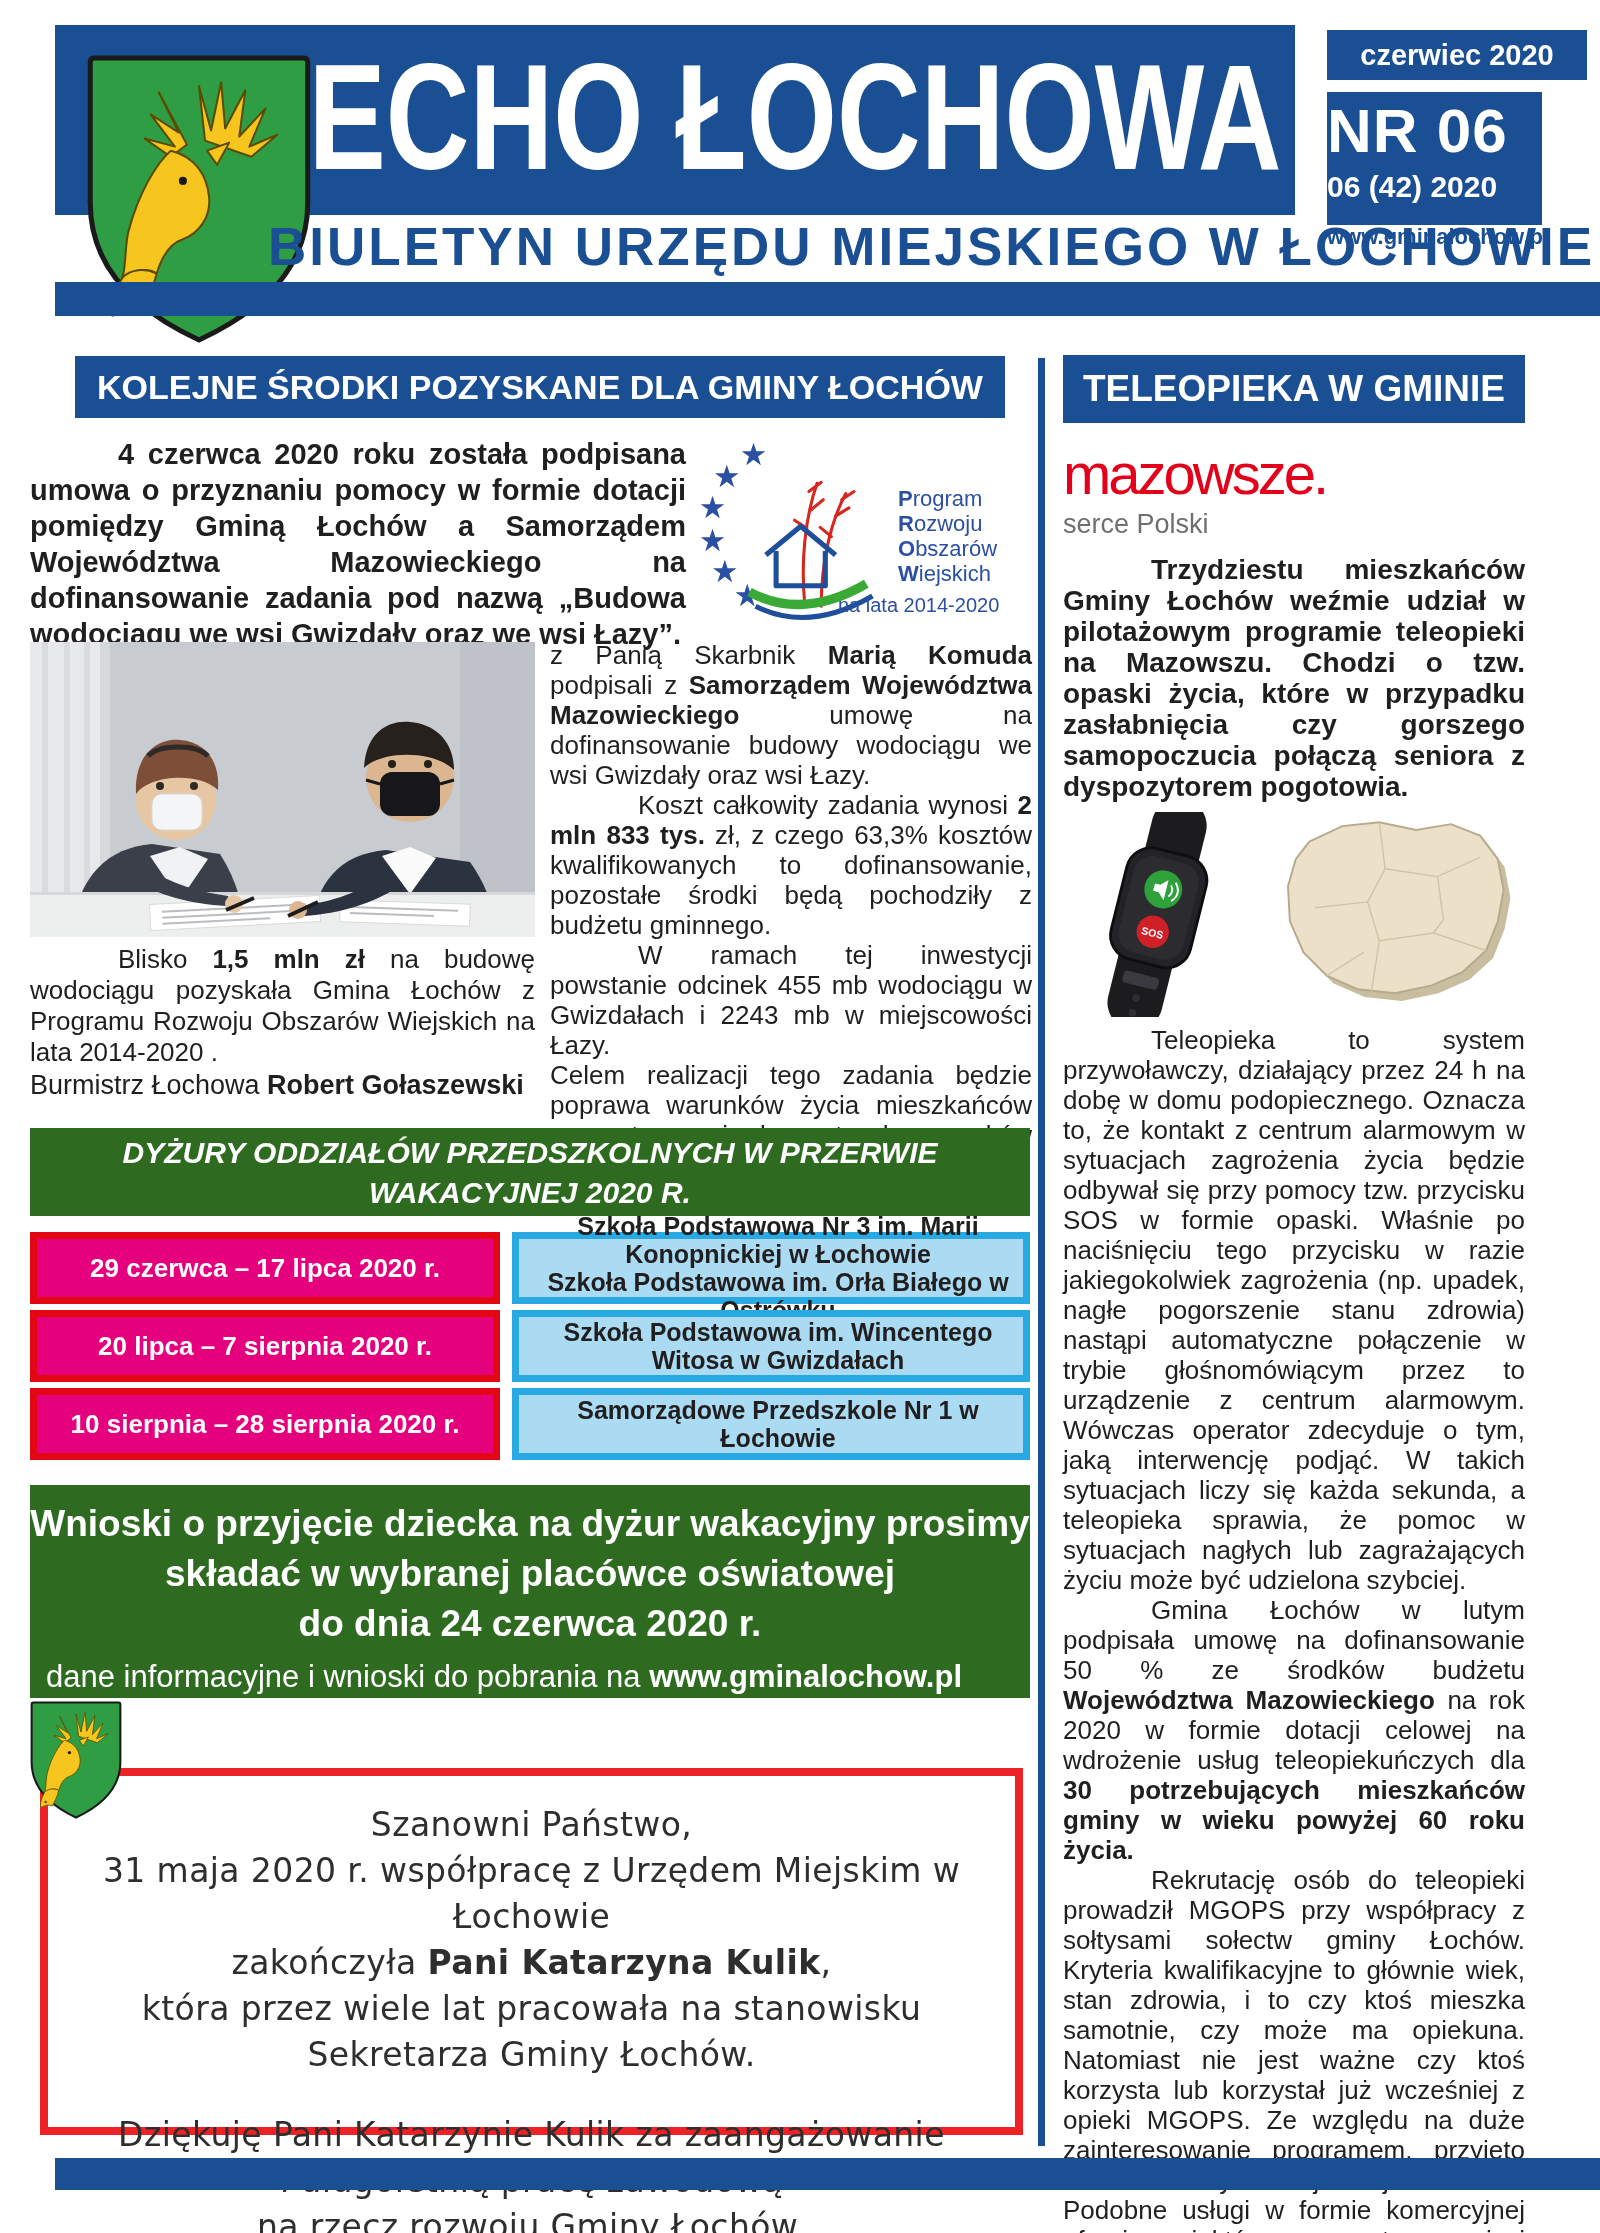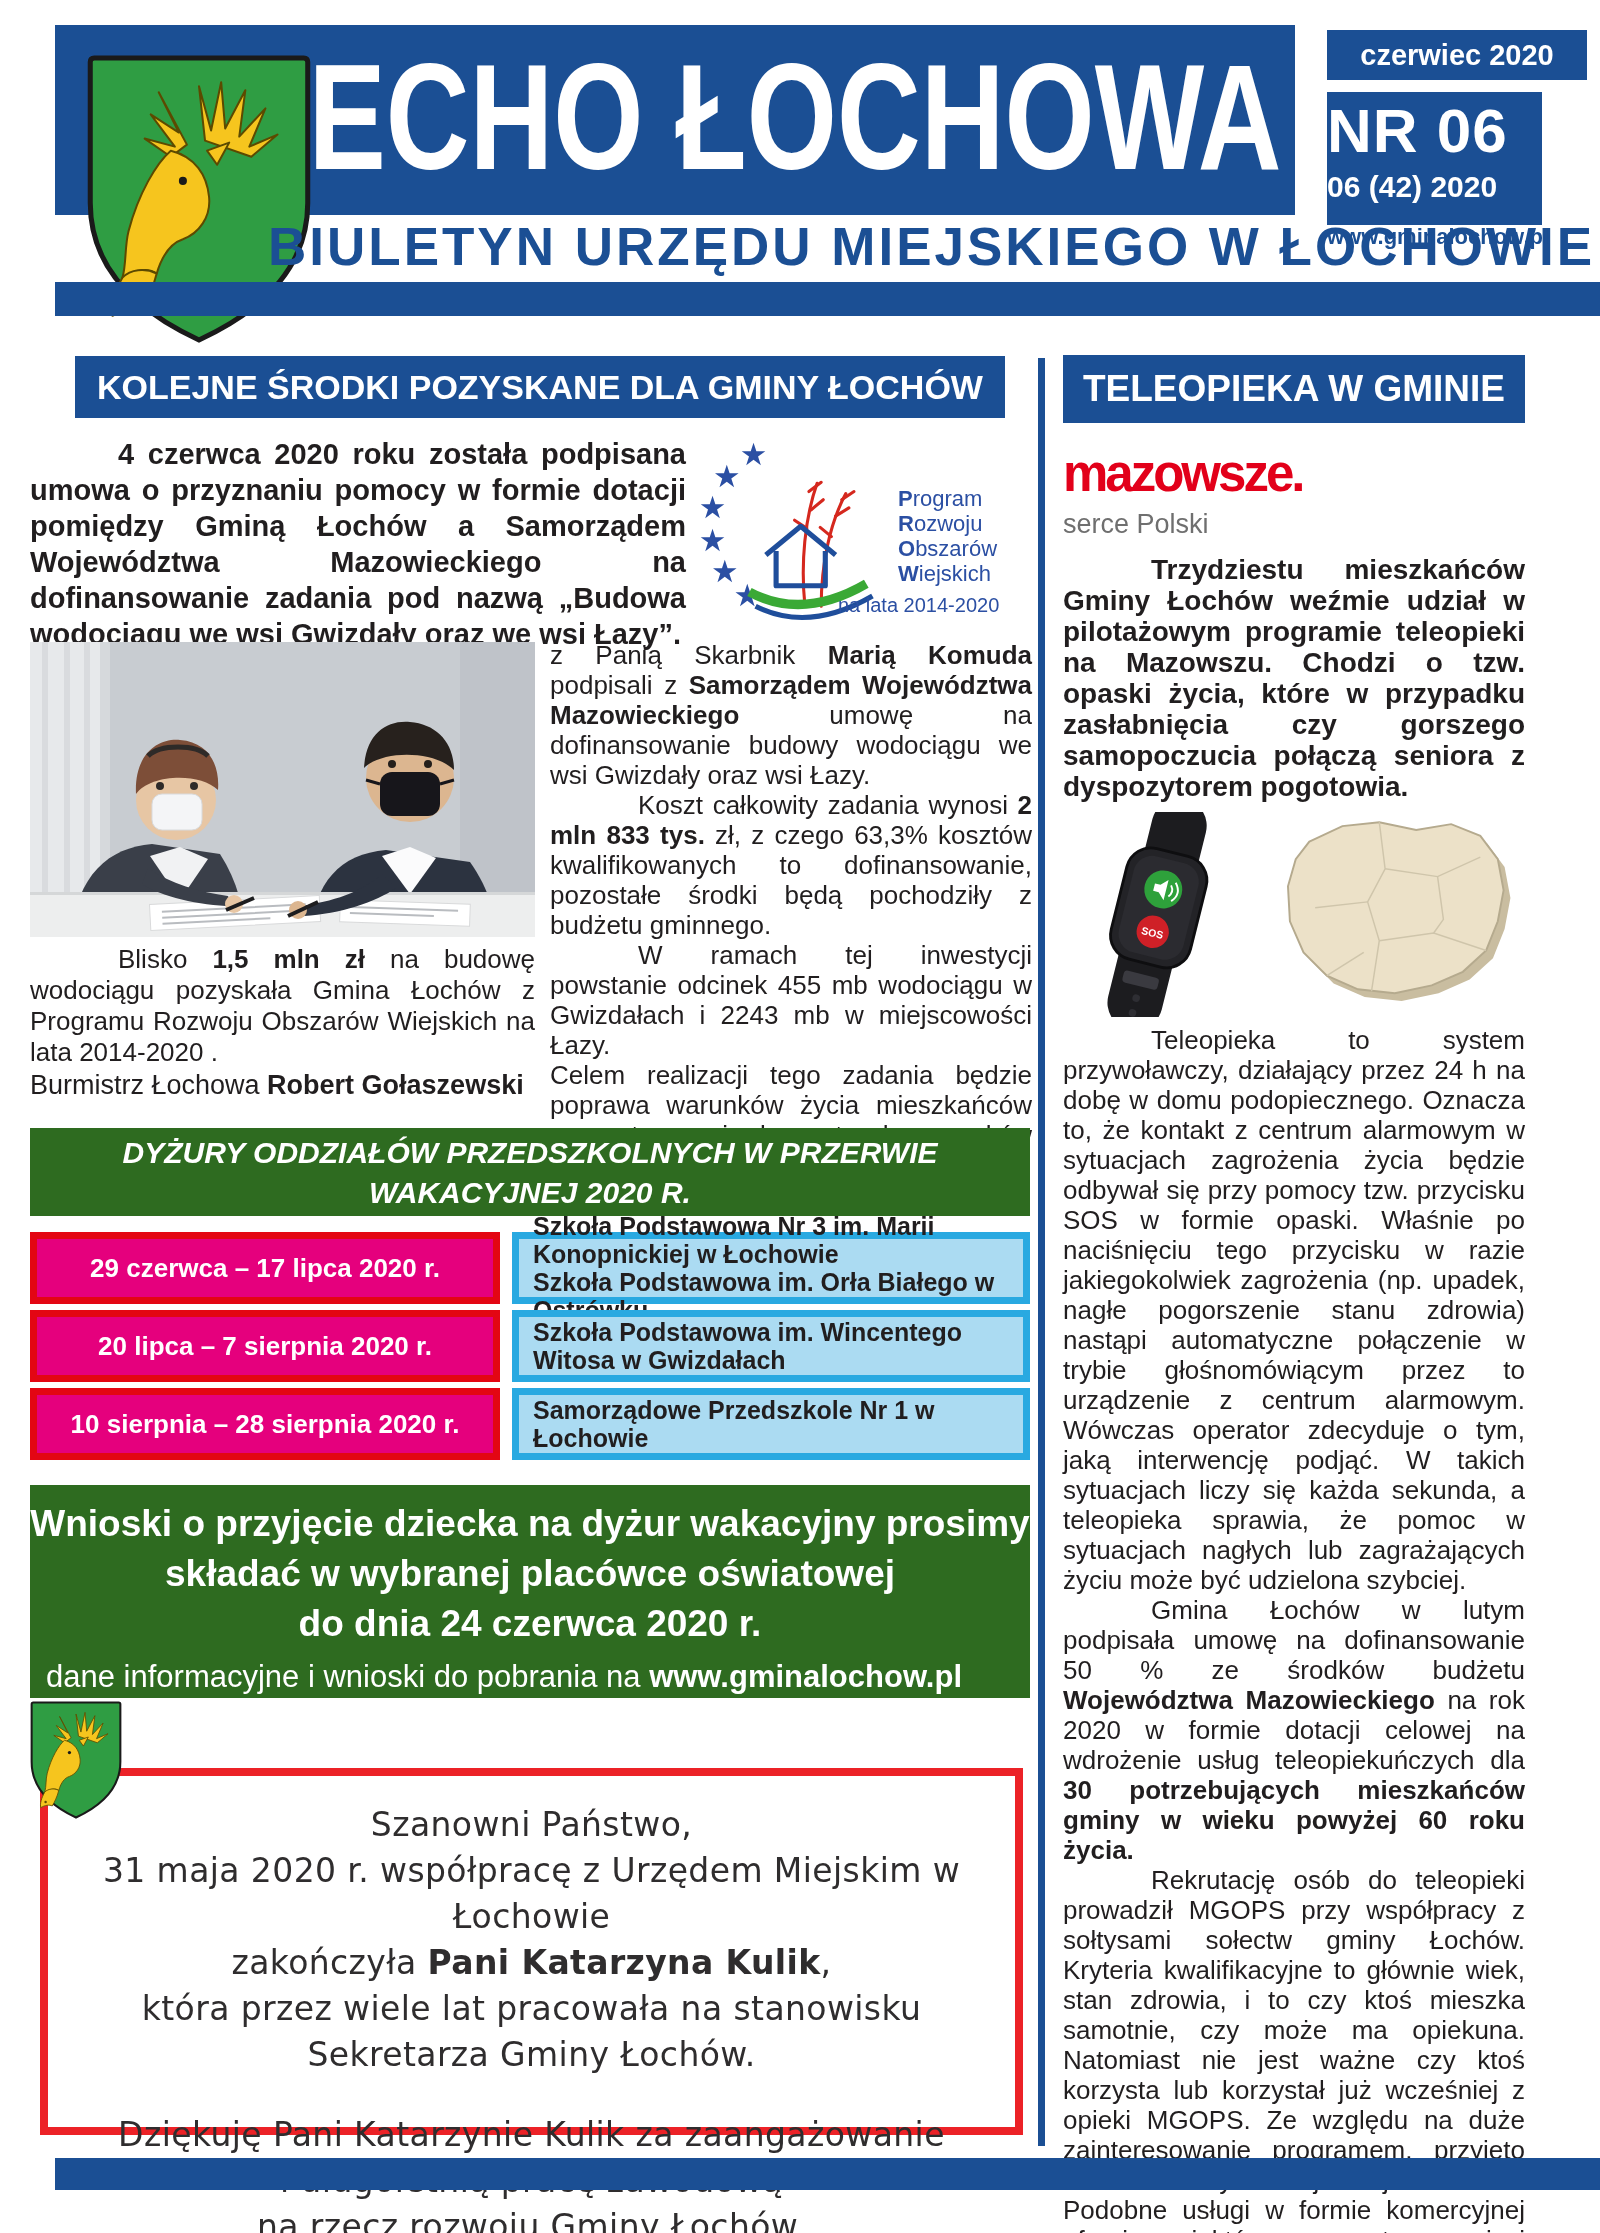--- a/index.html
+++ b/index.html
@@ -54,21 +54,21 @@
   .ind{text-indent:88px;}
   .below-photo{left:30px;top:944px;width:505px;font-size:26px;line-height:31px;text-align:justify;}
   .sig-line{margin-top:2px;font-size:27px;}
 
   
   .green-head{left:30px;top:1128px;width:1000px;height:88px;background:var(--green);
     color:#fff;font-weight:bold;font-size:30px;text-align:center;line-height:40px;padding-top:5px;font-style:italic;}
   .date-cell{width:470px;height:72px;background:var(--magenta);border:7px solid var(--red);
     color:#fff;font-weight:bold;font-size:26px;display:flex;align-items:center;justify-content:center;white-space:nowrap;}
   .school-cell{width:518px;height:72px;background:var(--cell-fill);border:7px solid var(--cell-border);
-    color:var(--ink);font-weight:bold;display:flex;flex-direction:column;justify-content:center;padding-left:14px;}
+    color:var(--ink);font-weight:bold;display:flex;flex-direction:column;justify-content:center;padding-left:14px;text-align:center;}
   .school-line{font-size:25px;line-height:28px;}
   .school-line:empty{display:none;}
   .row1{top:1232px;} .row2{top:1310px;} .row3{top:1388px;}
   .date-pos{left:30px;} .school-pos{left:512px;}
 
   
   .notice{left:30px;top:1485px;width:1000px;height:213px;background:var(--green);color:#fff;}
   .notice-line{text-align:center;font-weight:bold;font-size:37px;line-height:50px;}
   .notice-line.first{padding-top:14px;}
   .notice-footer{margin-top:10px;padding-left:16px;font-size:31px;white-space:nowrap;}
@@ -79,21 +79,21 @@
     font-family:"DejaVu Sans",sans-serif;color:#2f2d2e;text-align:center;padding-top:26px;}
   .fw-line{font-size:33px;line-height:46px;letter-spacing:0.4px;}
   .fw-gap{margin-top:34px;}
   .crest-small{left:30px;top:1700px;width:92px;height:120px;}
 
   
   .rightcol{left:1063px;top:355px;width:462px;}
   .headline-right{width:462px;height:68px;background:var(--blue);color:#fff;font-weight:bold;
     font-size:37px;text-align:center;line-height:68px;white-space:nowrap;margin-bottom:12px;}
   .maz-logo{width:462px;}
-  .maz-text{color:var(--maz-red);font-weight:bold;font-size:51px;line-height:78px;letter-spacing:-3px;}
+  .maz-text{color:var(--maz-red);font-weight:normal;font-size:58px;line-height:78px;letter-spacing:-3px;}
   .maz-tag{color:#6f6f6f;font-size:27px;text-align:left;padding-right:16px;margin-top:-4px;}
   .r-intro{margin-top:14px;font-size:28px;font-weight:bold;line-height:31px;text-align:justify;text-indent:88px;}
   .band-row{margin-top:10px;display:flex;align-items:flex-end;gap:0;}
   .r-body{margin-top:8px;font-size:26px;line-height:30px;text-align:justify;}
   .r-body p{margin:0;}
 
   svg text{font-family:"Liberation Sans",sans-serif;}
 </style>
 </head>
 <body>

